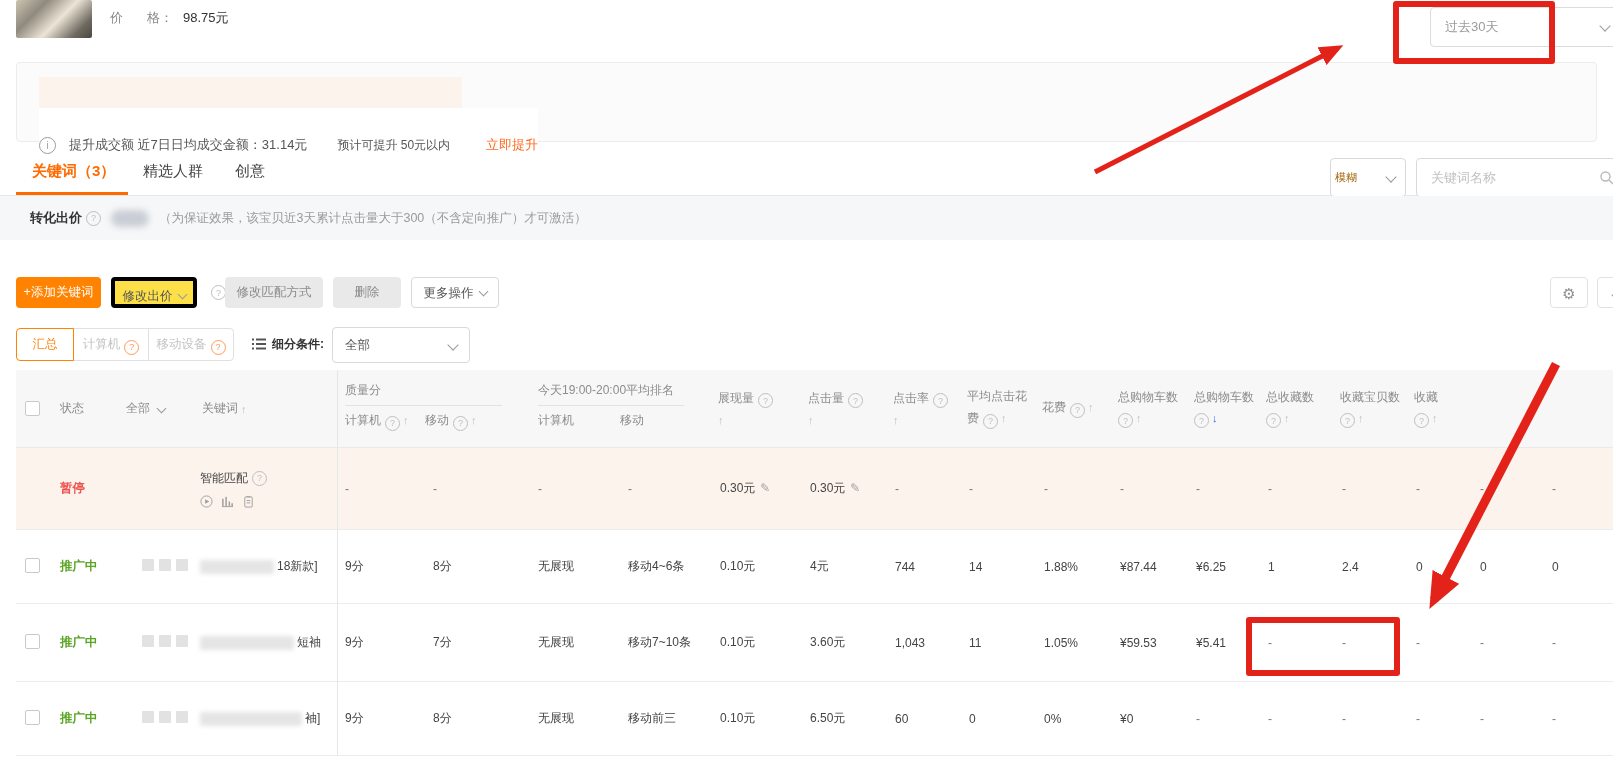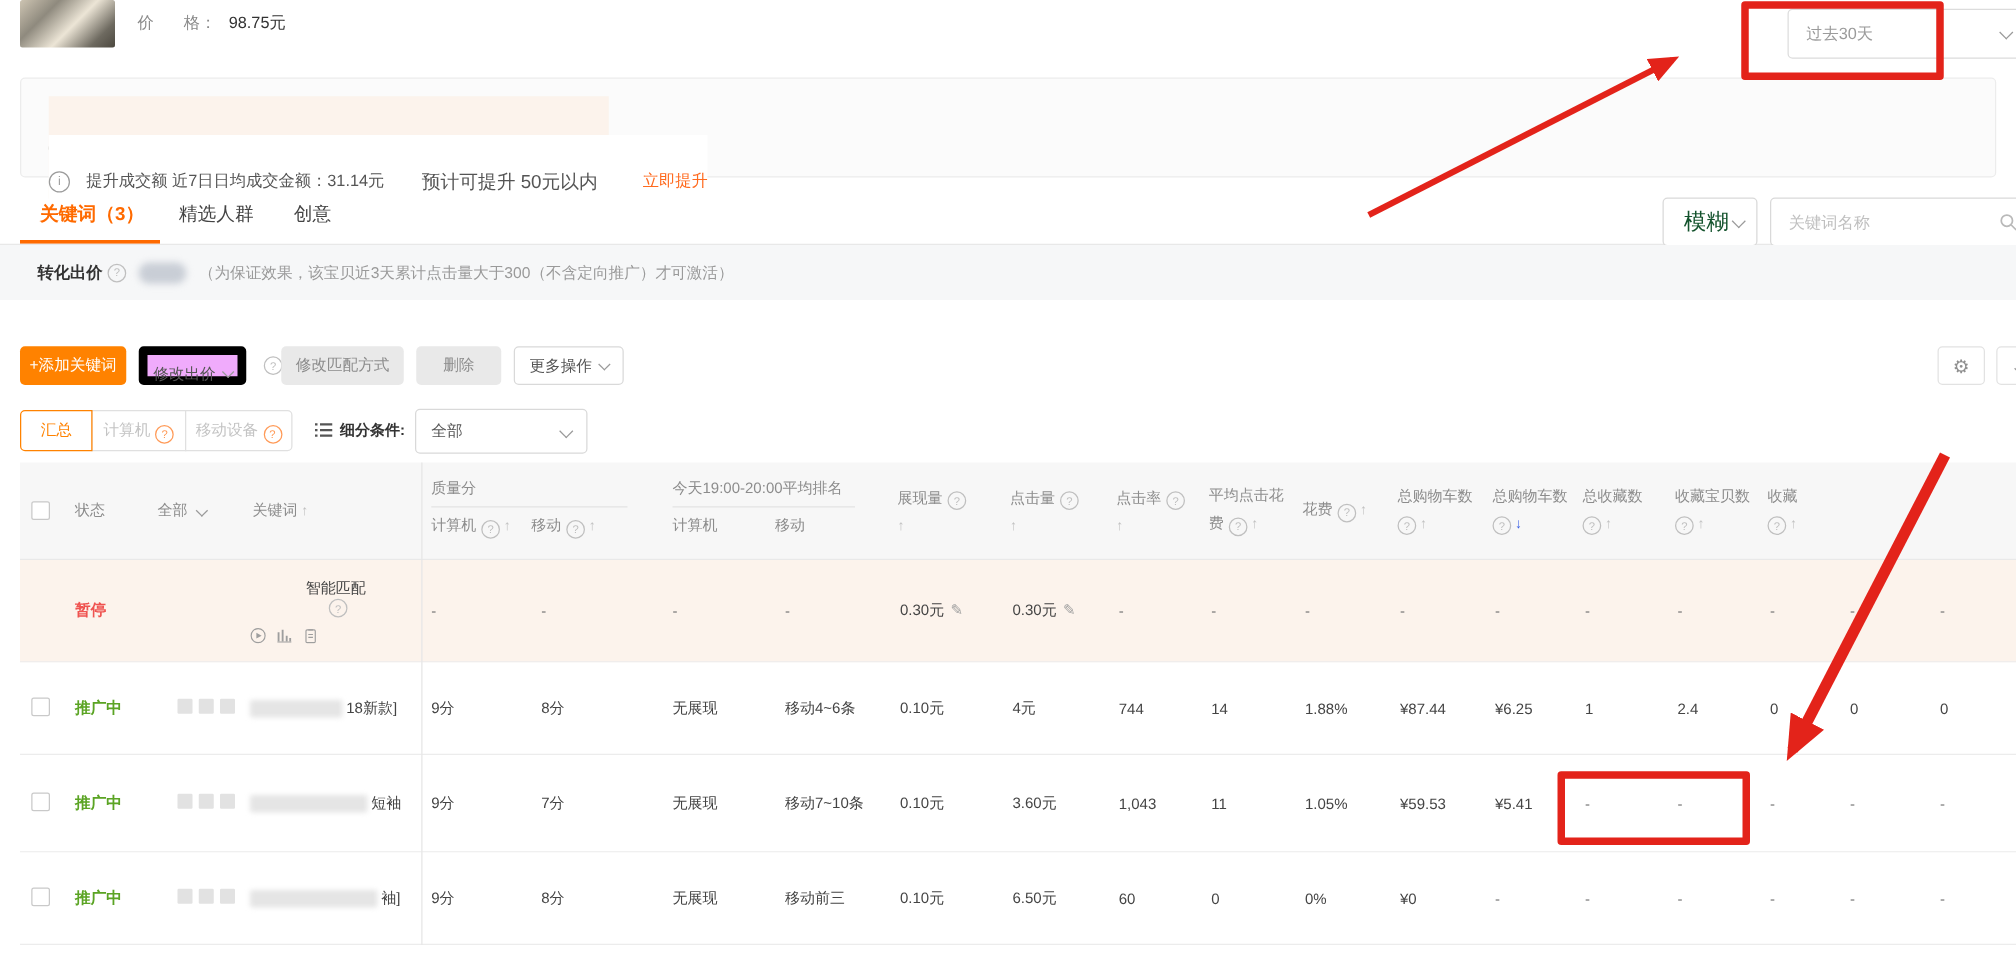--- a/index.html
+++ b/index.html
@@ -22,49 +22,49 @@
   .rb1{left:1393px;top:1px;width:150px;height:51px;}
   .rb2{left:1246px;top:617px;width:142px;height:47px;}
   .overlay{position:absolute;left:0;top:0;z-index:55;pointer-events:none;}
   
   .notice{left:16px;top:62px;width:1579px;height:78px;border:1px solid #ececec;border-radius:4px;background:#fbfbfb;}
   .nrow{position:absolute;left:22px;display:flex;align-items:center;height:20px;}
   .nrow.r1{top:14px;} .nrow.r2{top:45px;}
   .iico{width:15px;height:15px;border:1px solid #9c9c9c;border-radius:50%;color:#9c9c9c;font-size:10px;
         display:inline-flex;align-items:center;justify-content:center;flex:0 0 auto;}
   .ntext{margin-left:13px;font-size:13px;color:#555;}
-  .nest{margin-left:30px;font-size:15px;color:#555;}
+  .nest{margin-left:30px;font-size:12px;color:#555;}
   .nlink{margin-left:36px;font-size:13px;color:#ff6a1e;cursor:pointer;}
   
   .tab{position:absolute;top:162px;font-size:15px;color:#444;cursor:pointer;}
   .tab.active{color:#ff6a00;font-weight:700;}
   .t1{left:32px;} .t2{left:143px;} .t3{left:235px;text-align:center;}
   .tabline{left:16px;top:192px;width:112px;height:3px;background:#ff6a00;}
   .tabborder{left:0;top:195px;width:1613px;height:1px;background:#e8e8e8;}
   
   .convbar{left:0;top:196px;width:1613px;height:44px;background:#f6f7f8;display:flex;align-items:center;padding-left:30px;box-sizing:border-box;}
   .convbar .lbl{font-size:13px;font-weight:700;color:#333;}
   .q{display:inline-flex;width:13px;height:13px;border:1px solid #bfbfbf;border-radius:50%;align-items:center;justify-content:center;
      font-size:9px;color:#bfbfbf;margin-left:4px;flex:0 0 auto;vertical-align:-2px;}
   .q.o{border-color:#ff9a57;color:#ff9a57;}
   .tgl{width:38px;height:17px;border-radius:9px;background:#c9ced6;filter:blur(3px);margin:0 10px;}
   .convbar .hint{font-size:12.5px;color:#9a9a9a;}
   
   .msel{left:1330px;top:158px;width:74px;height:37px;border:1px solid #d9d9d9;border-radius:4px;background:#fff;}
-  .msel .txt{position:absolute;left:16px;line-height:37px;font-size:18px;color:#14532d;}
+  .msel .txt{position:absolute;left:4px;line-height:37px;font-size:11px;color:#a16207;}
   .msel .chev{position:absolute;right:10px;top:14px;}
   .kwin{left:1416px;top:158px;width:224px;height:37px;border:1px solid #d9d9d9;border-radius:4px;background:#fff;}
   .kwin input{border:none;outline:none;background:transparent;width:160px;height:35px;margin-left:12px;font-size:13px;color:#333;
               font-family:"Liberation Sans","DejaVu Sans",sans-serif;}
   .kwin input::placeholder{color:#c0c0c0;}
   .kwin svg{position:absolute;left:182px;top:11px;}
   
   .btn{position:absolute;top:277px;height:31px;line-height:31px;text-align:center;font-size:12.5px;border-radius:4px;box-sizing:border-box;cursor:pointer;}
   .b-add{left:16px;width:85px;background:#ff8200;color:#fff;}
-  .b-bid{left:111px;width:86px;border:7px solid #000000;background:#f0abfc;color:#555;}
+  .b-bid{left:111px;width:86px;border:4px solid #000000;background:#fde047;color:#555;}
   .b-bid .chev{margin-left:6px;vertical-align:2px;width:6px;height:6px;}
   .qhelp{left:207px;top:285px;}
   .b-match{left:225px;width:98px;background:#e9e9e9;color:#8c8c8c;}
   .b-del{left:333px;width:68px;background:#e9e9e9;color:#8c8c8c;}
   .b-more{left:411px;width:88px;border:1px solid #d9d9d9;background:#fff;color:#555;}
   .b-more .chev{margin-left:6px;vertical-align:2px;width:6px;height:6px;}
   .b-gear{left:1550px;width:38px;border:1px solid #e2e2e2;background:#fff;color:#8f8f8f;font-size:15px;}
   .b-cols{left:1597px;width:40px;border:1px solid #e2e2e2;background:#fff;}
   .b-cols .chev{margin-top:13px;}
   
@@ -104,21 +104,21 @@
   .trow .cb{margin-left:9px;}
   .st{padding-left:4px;font-weight:700;font-size:12.5px;}
   .st.red{color:#ef5350;} .st.green{color:#5ba424;}
   .sq{padding-left:22px;white-space:nowrap;}
   .sq i{display:inline-block;width:12px;height:12px;background:#e2e2e2;border-radius:1px;margin-right:5px;}
   .bpill{display:inline-block;height:14px;background:#e5e5e5;border-radius:2px;filter:blur(2px);vertical-align:middle;margin-right:3px;}
   .m{padding-left:8px;}
   .dash{color:#777;}
   .edit{color:#a0a0a0;font-size:12px;margin-left:5px;cursor:pointer;}
   .kwsmart{display:flex;flex-direction:column;justify-content:center;gap:8px;}
-  .kwsmart .ln1{display:flex;align-items:center;flex-direction:column;}
+  .kwsmart .ln1{display:flex;align-items:center;}
   .kwsmart .ico{display:flex;align-items:center;gap:8px;}
   .vline{left:337px;top:370px;width:1px;height:386px;background:#e6e6e6;z-index:5;}
 </style>
 </head>
 <body>
 
 <div class="page">
 
   <div class="abs pimg"></div>
   <div class="abs price">

